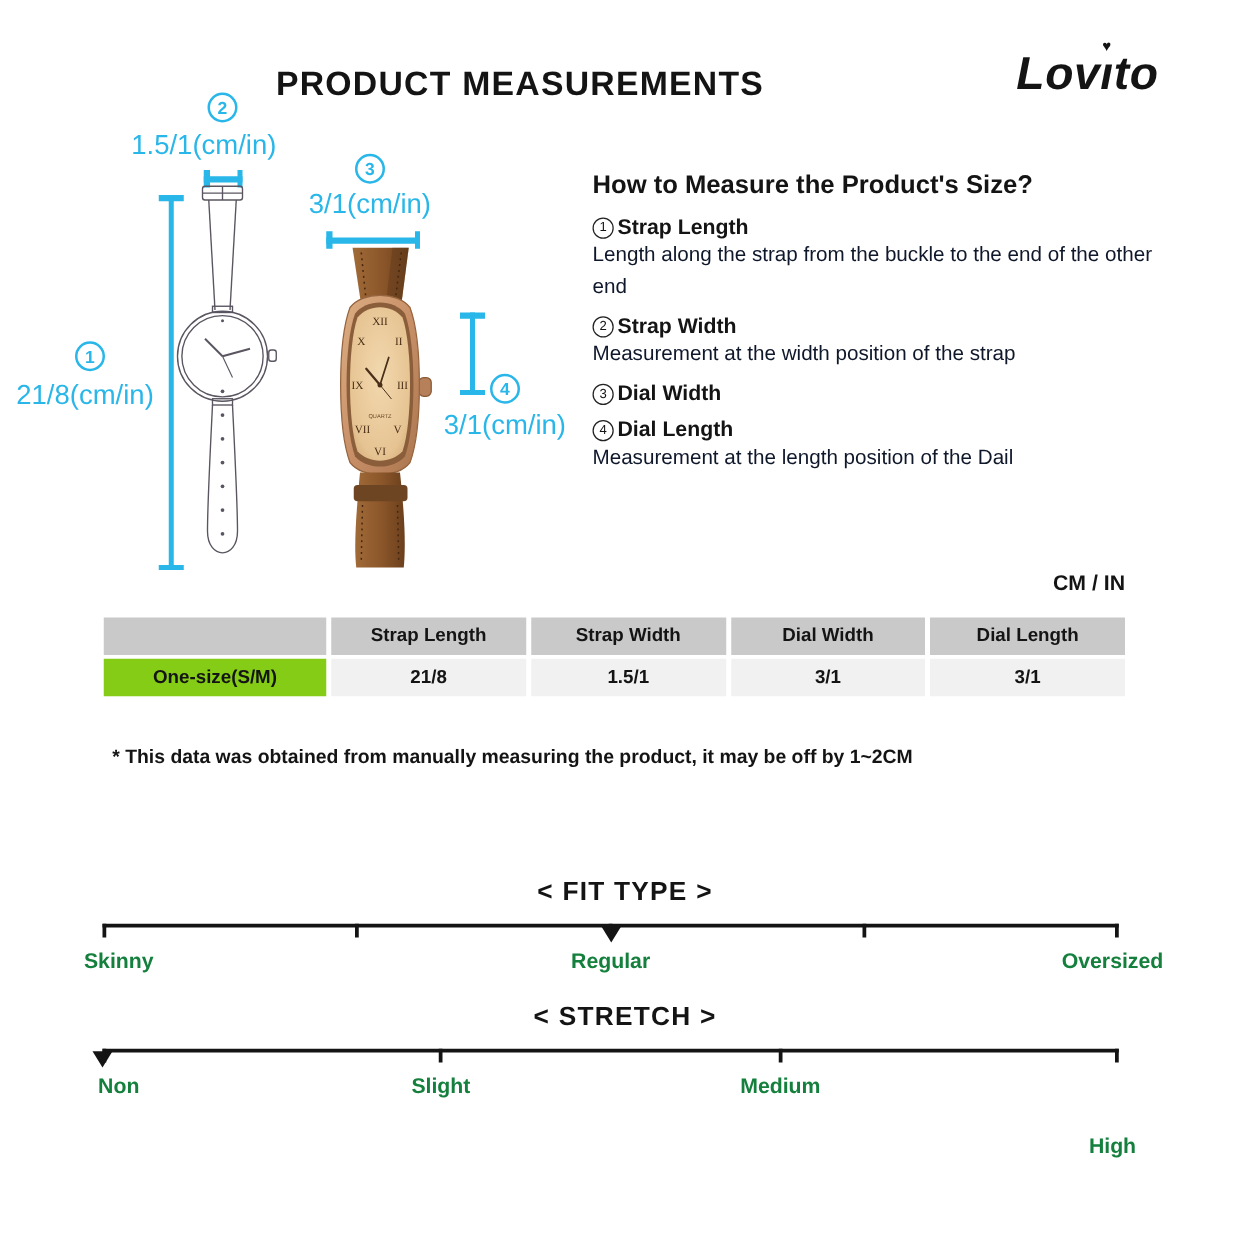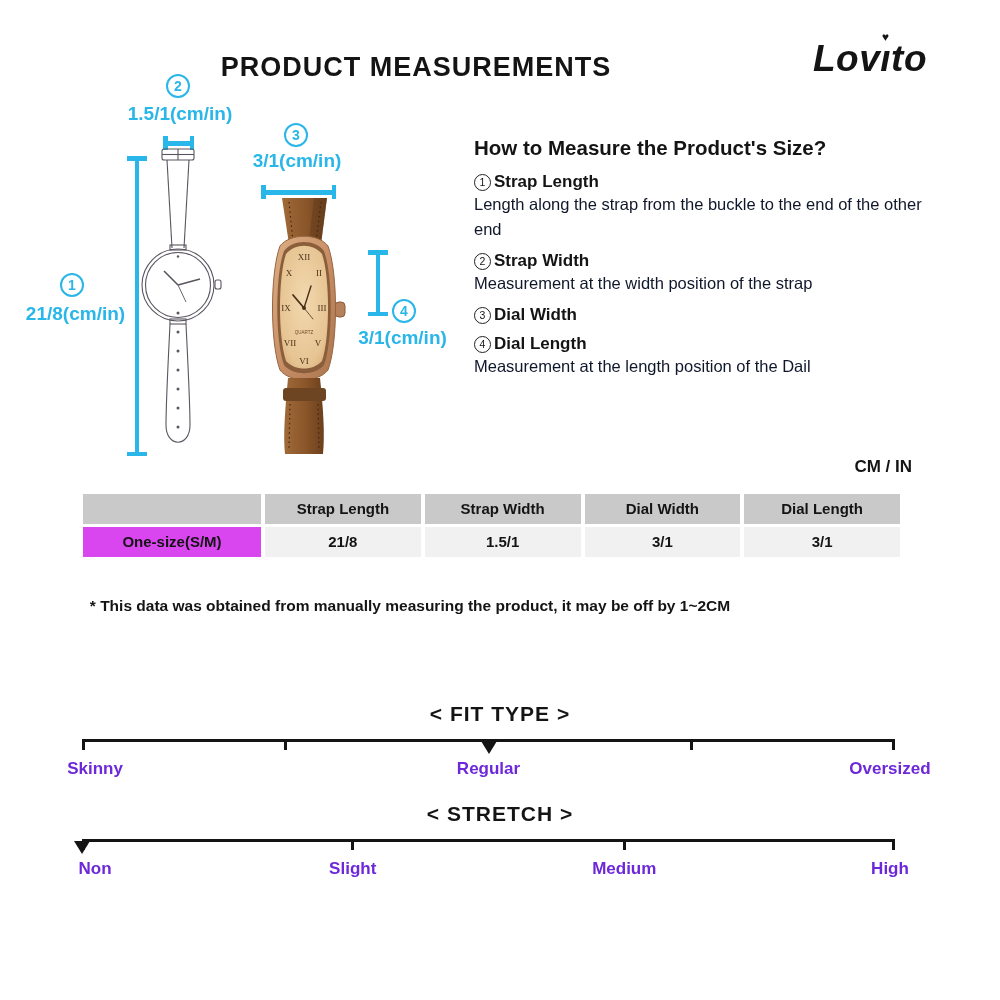--- a/index.html
+++ b/index.html
@@ -13,22 +13,22 @@
   .logo { position:absolute; left:813px; top:38px; font-size:37px; font-weight:800;
     letter-spacing:0.5px; color:#141414;font-style:italic; }
   .logo-i { position:relative; display:inline-block; }
   .logo-heart { position:absolute; top:-8px; left:50%; transform:translateX(-50%);
     font-size:12px; color:#141414; }
 
   
   .circ { position:absolute; width:24px; height:24px; border:2px solid #29b6e8;
     border-radius:50%; color:#29b6e8; font-size:14px; font-weight:bold;
     text-align:center; line-height:21px; }
-  .meas-label { position:absolute; color:#29b6e8; font-size:19px; font-weight:bold;
-    text-align:center; }
+  .meas-label { position:absolute; color:#29b6e8; font-size:22px; font-weight:normal;
+    }
   .hbracket { position:absolute; height:14px; }
   .hbracket::before, .hbracket::after { content:""; position:absolute; top:0; width:4.5px;
     height:100%; background:#29b6e8; }
   .hbracket::before { left:0; } .hbracket::after { right:0; }
   .hbracket .bar { position:absolute; left:0; right:0; top:5px; height:4.5px; background:#29b6e8; }
   .vbracket { position:absolute; width:20px; }
   .vbracket::before, .vbracket::after { content:""; position:absolute; left:0; width:100%;
     height:4.5px; background:#29b6e8; }
   .vbracket::before { top:0; } .vbracket::after { bottom:0; }
   .vbracket .bar { position:absolute; top:0; bottom:0; left:7.75px; width:4.5px; background:#29b6e8; }
@@ -38,46 +38,46 @@
   
   .howto { position:absolute; left:474px; top:136px; width:470px; }
   .howto h2 { font-size:20.5px; font-weight:bold; color:#141414; margin-bottom:12px; }
   .ht-name { margin-top:9px; font-size:17px; font-weight:bold; color:#141414;
     display:flex; align-items:center; }
   .ht-circ { display:inline-block; width:17px; height:17px; border:1.4px solid #222;
     border-radius:50%; font-size:10.5px; font-weight:normal; text-align:center;
     line-height:14.5px; margin-right:3px; flex:0 0 auto; }
   .ht-desc { color:#0f172a; font-size:16.5px; line-height:25px; font-weight:normal; }
 
-  .units { position:absolute; right:88px; top:457px; font-size:17px; font-weight:bold;
+  .units { position:absolute; right:100px; top:457px; font-size:17px; font-weight:bold;
     color:#141414; }
 
   
   .size-table { position:absolute; left:83px; top:494px; width:817px; display:grid;
     grid-template-columns:178px repeat(4, 1fr); column-gap:4px; row-gap:3px; }
   .size-table .cell { height:30px; line-height:30px; text-align:center; font-size:15px;
     font-weight:bold; color:#141414; }
   .cell.head { background:#c9c9c9; }
-  .cell.rowlabel { background:#d946ef; }
+  .cell.rowlabel { background:#84cc16; }
   .cell.val { background:#f1f1f1; }
 
   .disclaimer { position:absolute; left:0; top:597px; width:820px; text-align:center;
     font-size:15.5px; font-weight:bold; color:#141414; }
 
   
   .scale-title { position:absolute; left:0; width:1000px; text-align:center;
     font-size:21px; font-weight:bold; letter-spacing:1px; color:#141414; }
   .scale { position:absolute; left:82px; width:813px; height:42px; }
   .scale .line { position:absolute; left:0; top:0; width:100%; height:3px; background:#141414; }
   .scale .tick { position:absolute; top:0; width:3px; height:11px; background:#141414; }
   .scale .marker { position:absolute; top:2px; width:0; height:0;
     border-left:8px solid transparent; border-right:8px solid transparent;
     border-top:13px solid #141414; }
   .scale .slabel { position:absolute; top:20px; transform:translateX(-50%);
-    font-size:17px; font-weight:bold; color:#6d28d9; white-space:nowrap; }
+    font-size:17px; font-weight:bold; color:#15803d; white-space:nowrap; }
 </style>
 </head>
 <body>
 
 <div class="stage">
 
   <div class="page-title">PRODUCT MEASUREMENTS</div>
   <div class="logo"><span>Lov</span><span class="logo-i"><span>ı</span><span class="logo-heart">♥</span></span><span>to</span></div>
 
   <div class="circ" style="left:166px; top:74px;">2</div>
@@ -250,16 +250,16 @@
   <div class="scale" style="top:839px;">
     <div class="line"></div>
     <div class="tick" style="left:0;"></div>
     <div class="tick" style="left:calc(33.3% - 1.5px);"></div>
     <div class="tick" style="left:calc(66.7% - 1.5px);"></div>
     <div class="tick" style="left:calc(100% - 3px);"></div>
     <div class="marker" style="left: calc(0% - 8px);"></div>
     <div class="slabel" style="left:13px;">Non</div>
     <div class="slabel" style="left:33.3%;">Slight</div>
     <div class="slabel" style="left:66.7%;">Medium</div>
-    <div class="slabel" style="left:808px;">High</div>
+    <div class="slabel" style="left:808px;margin-top:48px;">High</div>
   </div>
 
 </div>
 
 </body></html>

